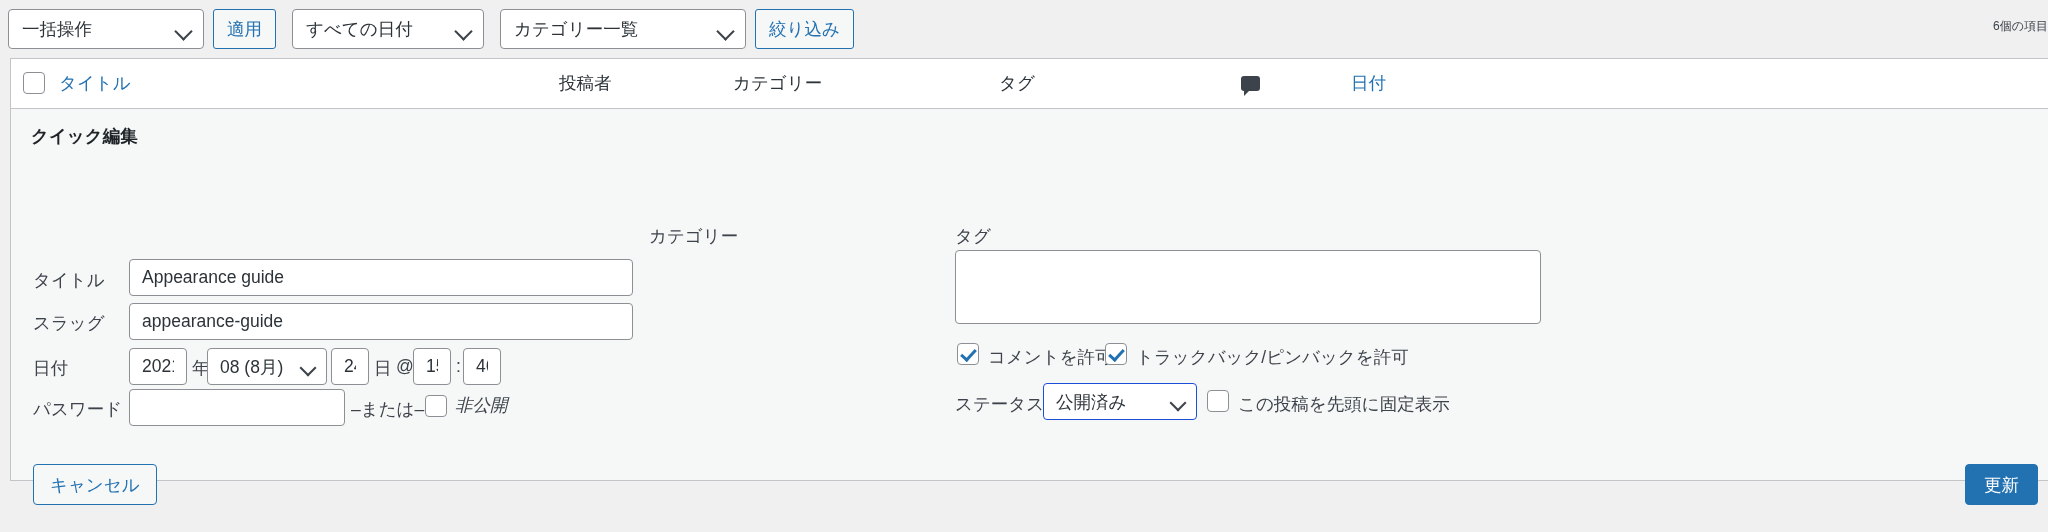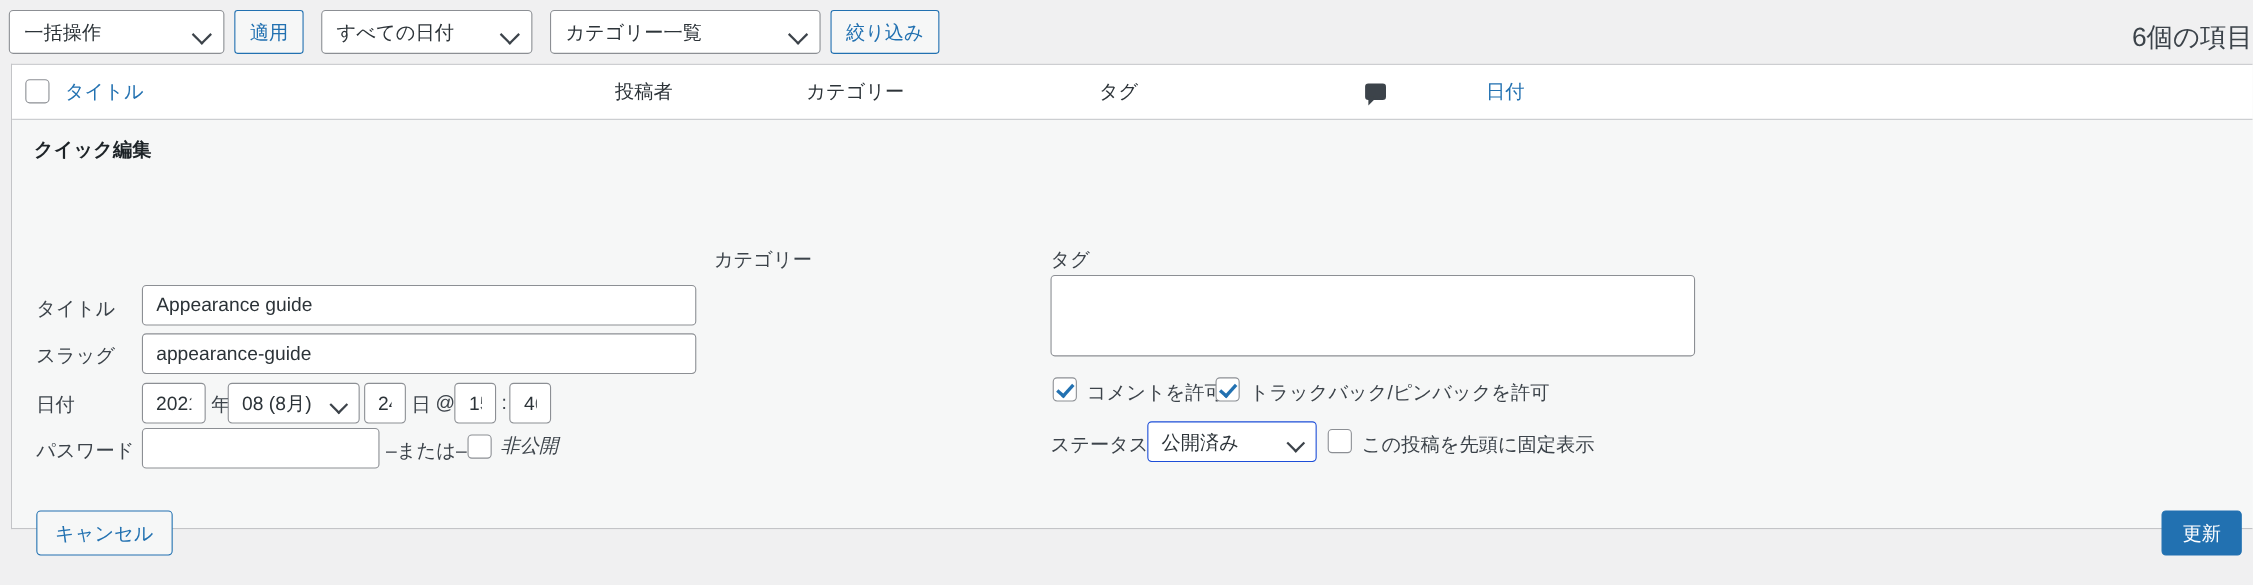--- a/index.html
+++ b/index.html
@@ -77,21 +77,21 @@
     font-size: 17.5px;
     font-family: inherit;
     white-space: nowrap;
     cursor: pointer;
   }
   .tb-gap { width: 16px; height: 1px; }
   .count {
     position: absolute;
     right: 0px;
     top: 18px;
-    font-size: 24px;
+    font-size: 12px;
     color: #3c434a;
     white-space: nowrap;
     text-align: center;
   }
 
   
   .table {
     position: absolute;
     left: 10px;
     top: 58px;

